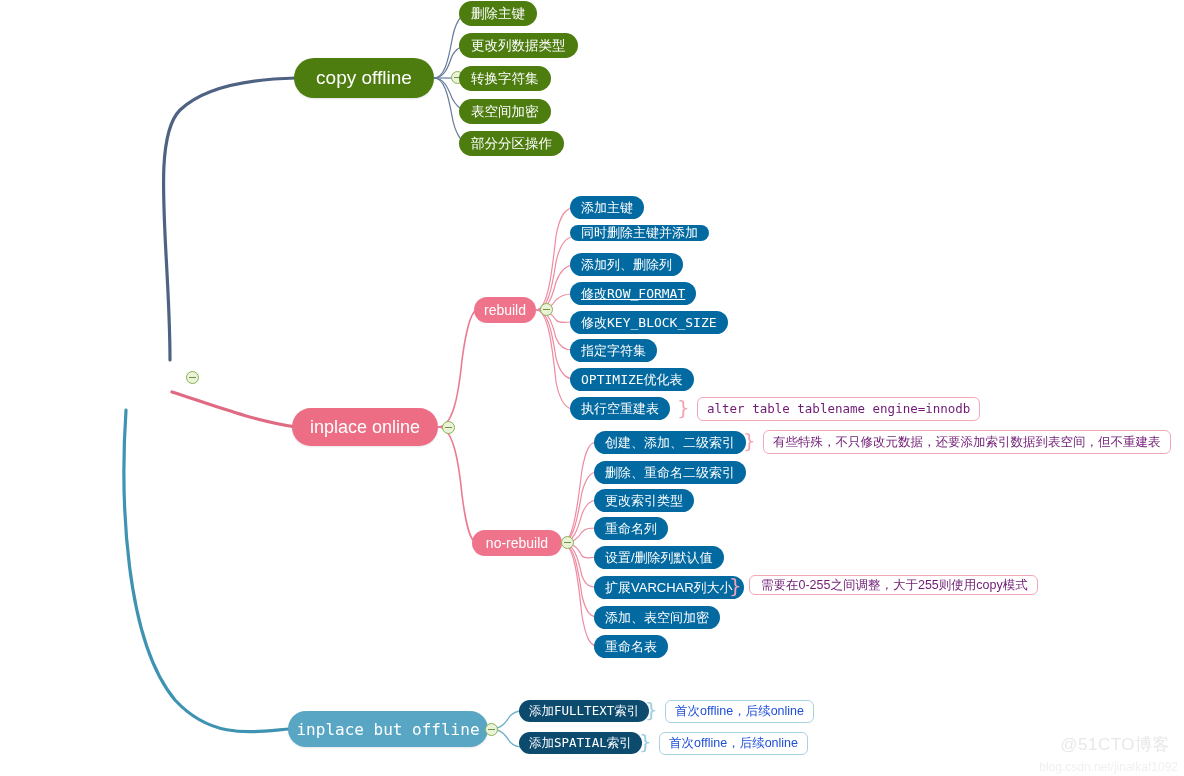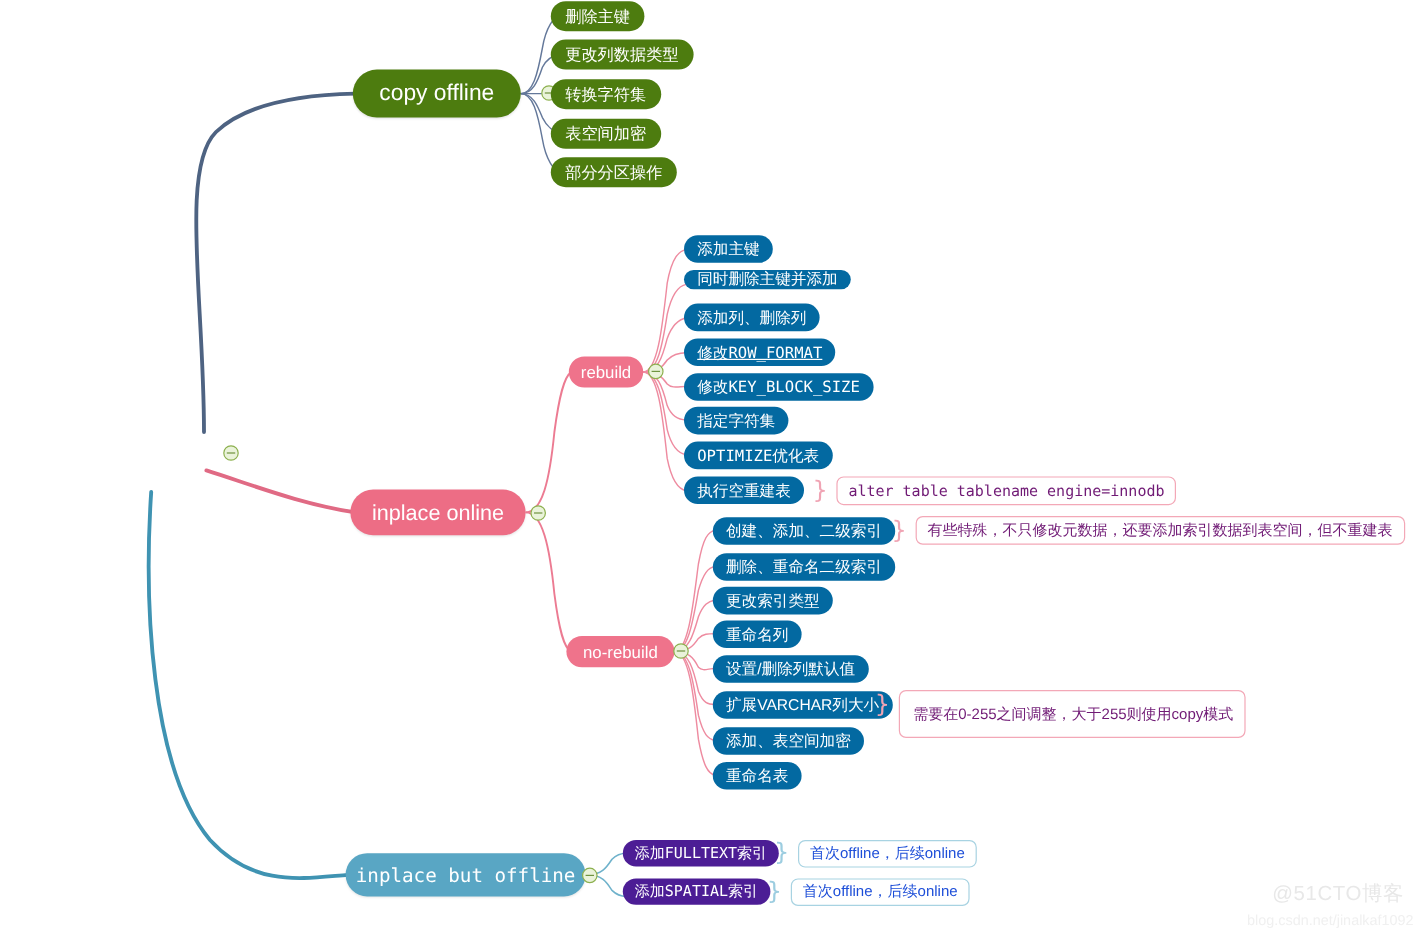--- a/index.html
+++ b/index.html
@@ -30,21 +30,21 @@
 
   
   .pink{background:#ed6d85;}
   .pink-main{font-size:18px;box-shadow:0 1px 2px rgba(0,0,0,.10);}
   .pink-sub{background:#ef738b;font-size:14px;}
   .pink-leaf{background:#0369a1;font-size:13px;padding:0 11px;}
 
   
   .teal{background:#59a6c4;}
   .teal-main{font-size:16px;box-shadow:0 1px 2px rgba(0,0,0,.10);}
-  .teal-leaf{background:#4c1d95;font-size:12.5px;padding:0 10px;}
+  .teal-leaf{background:#0c4a6e;font-size:12.5px;padding:0 10px;}
 
   .mono{font-family:"DejaVu Sans Mono","Liberation Mono",monospace;}
 
   
   .callout{
     position:absolute;display:flex;align-items:center;
     box-sizing:border-box;border-radius:6px;background:#ffffff;
     white-space:nowrap;padding:0 9px;
   }
   .callout-pink{border:1px solid #f3a8b7;color:#701a75;}
@@ -218,21 +218,21 @@
   <div class="node pink pink-leaf" style="left:594px;top:517px;height:23px;">
     <span>重命名列</span>
   </div>
   <div class="node pink pink-leaf" style="left:594px;top:546px;height:23px;">
     <span>设置/删除列默认值</span>
   </div>
   <div class="node pink pink-leaf" style="left:594px;top:576px;height:23px;">
     <span>扩展VARCHAR列大小</span>
   </div>
   <div class="brace brace-pink" style="left:729px;top:576px;">}</div>
-  <div class="callout callout-pink" style="left:749px;top:575px;height:40px;font-size:12.5px;padding-left:11px;">
+  <div class="callout callout-pink" style="left:749px;top:575px;height:20px;font-size:12.5px;padding-left:11px;">
     <span class="txt">需要在0-255之间调整，大于255则使用copy模式</span>
   </div>
 
   <div class="node pink pink-leaf" style="left:594px;top:606px;height:23px;">
     <span>添加、表空间加密</span>
   </div>
   <div class="node pink pink-leaf" style="left:594px;top:635px;height:23px;">
     <span>重命名表</span>
   </div>
 

